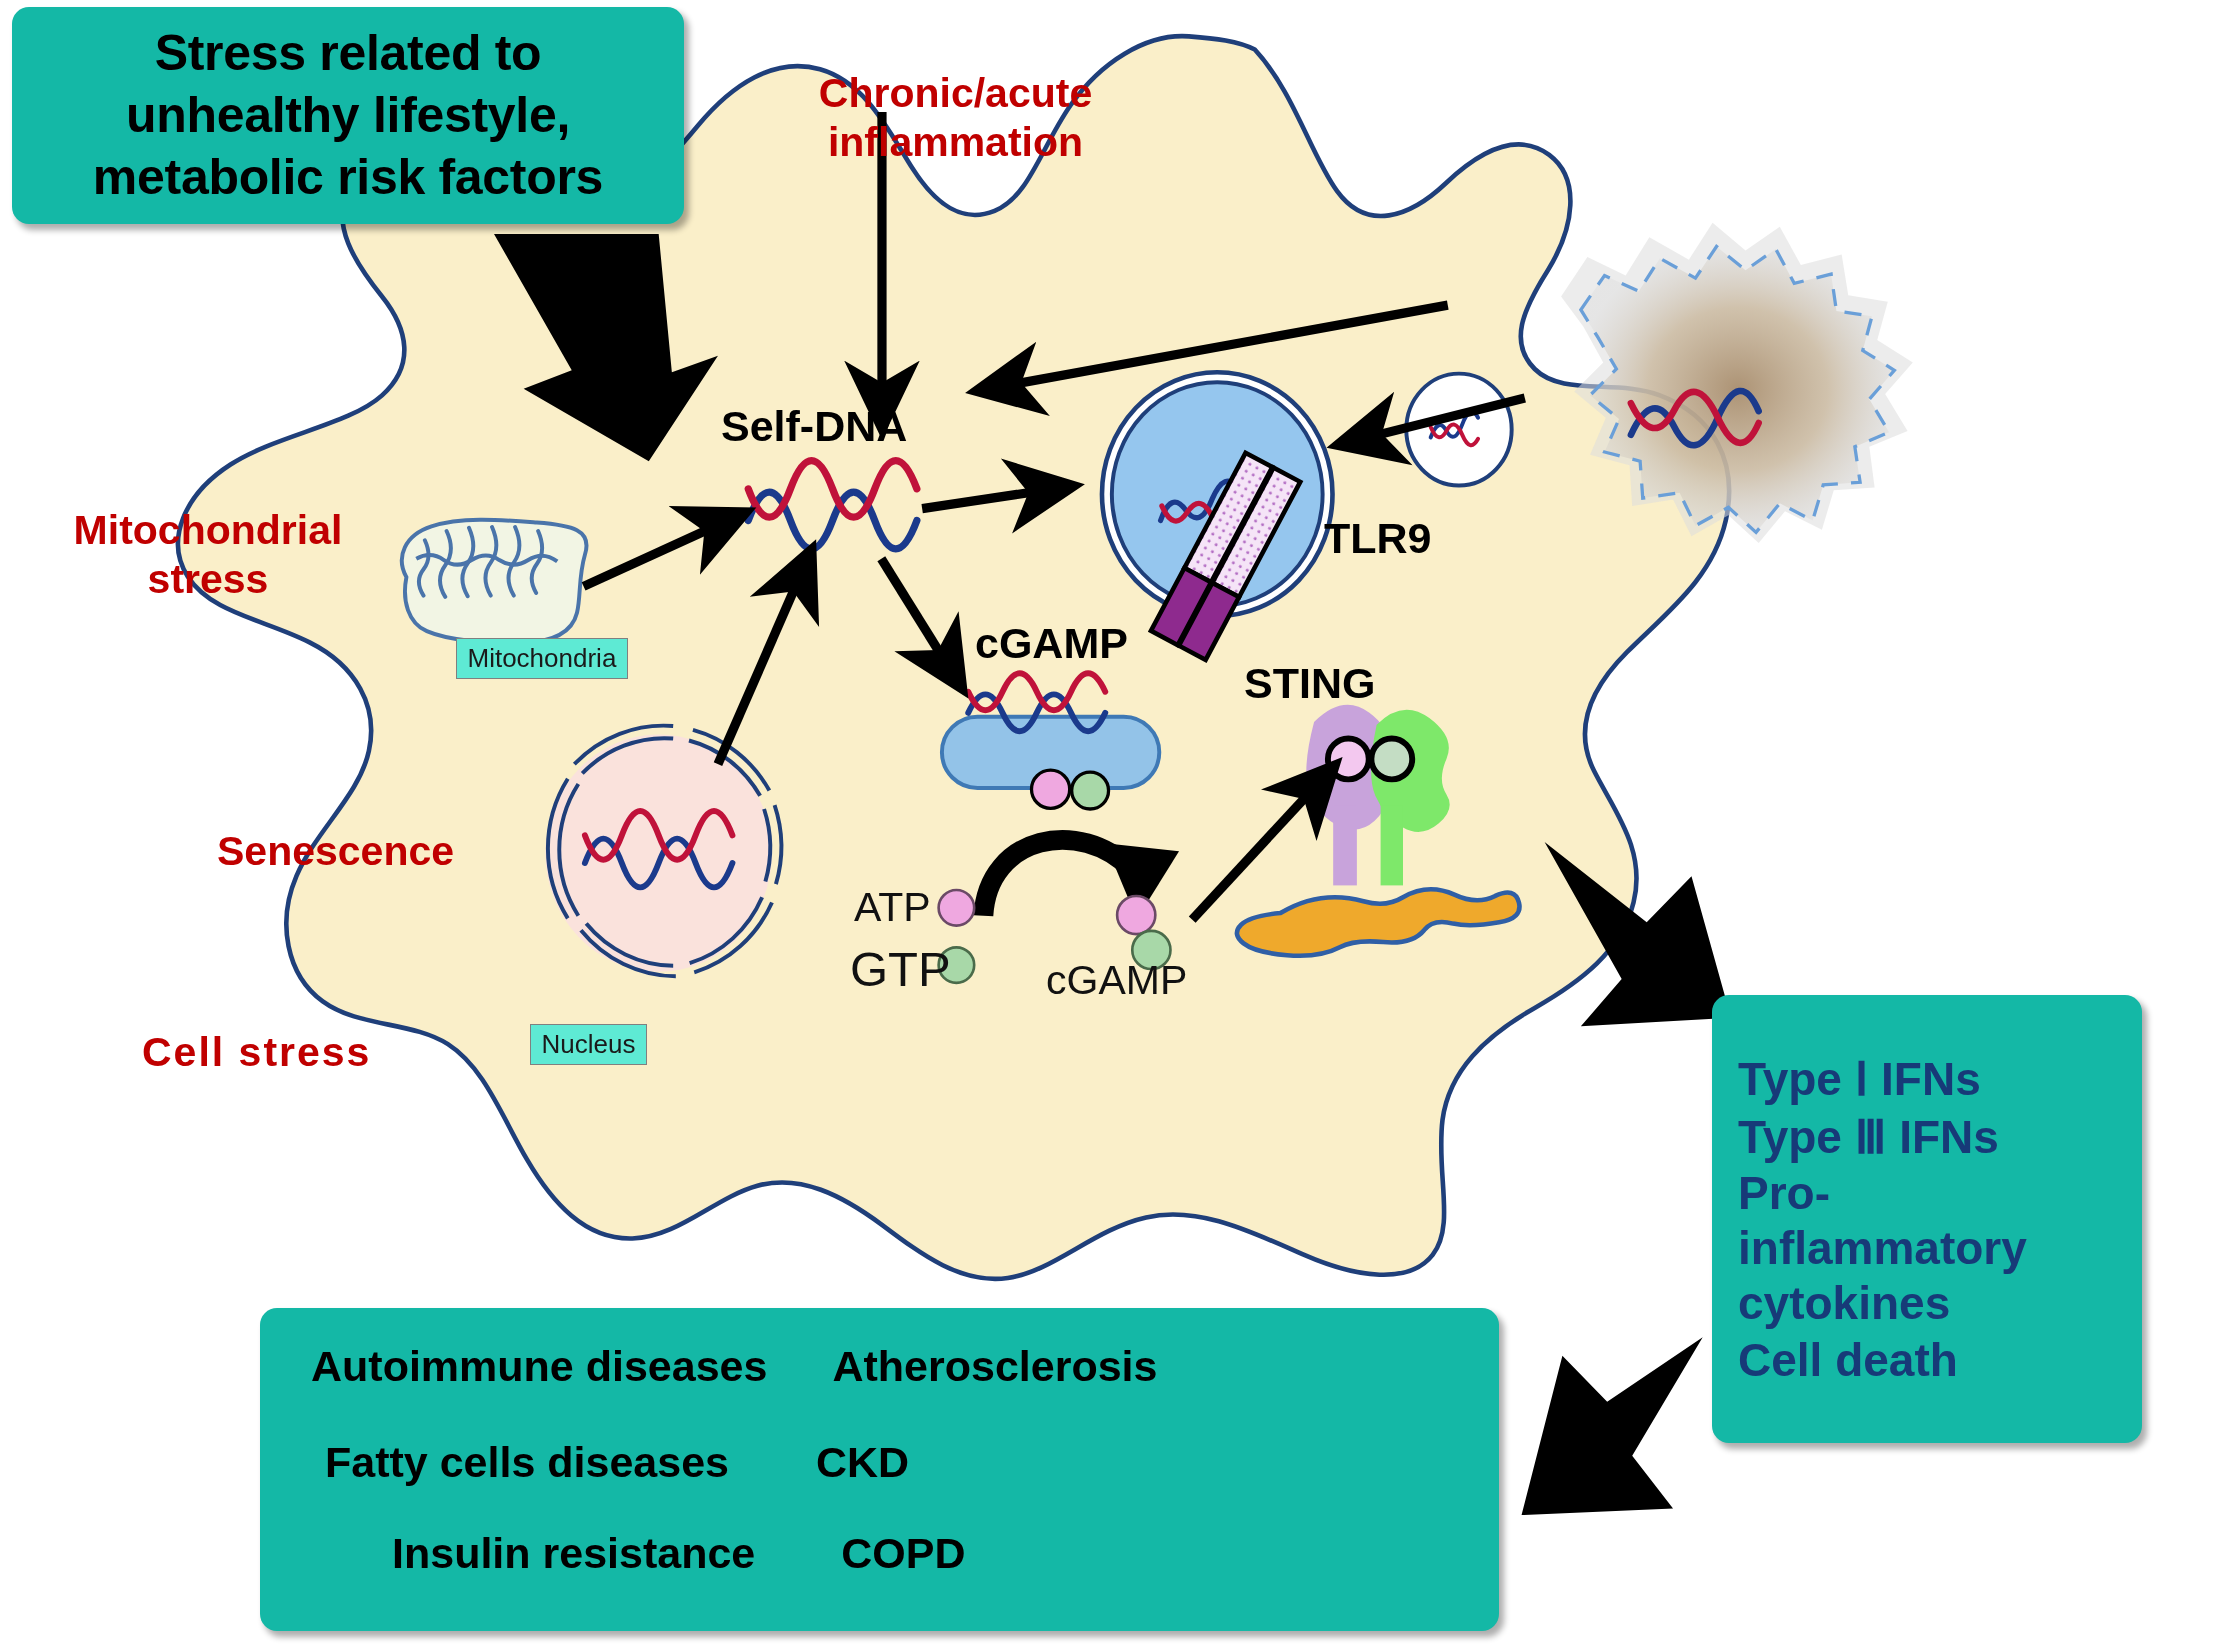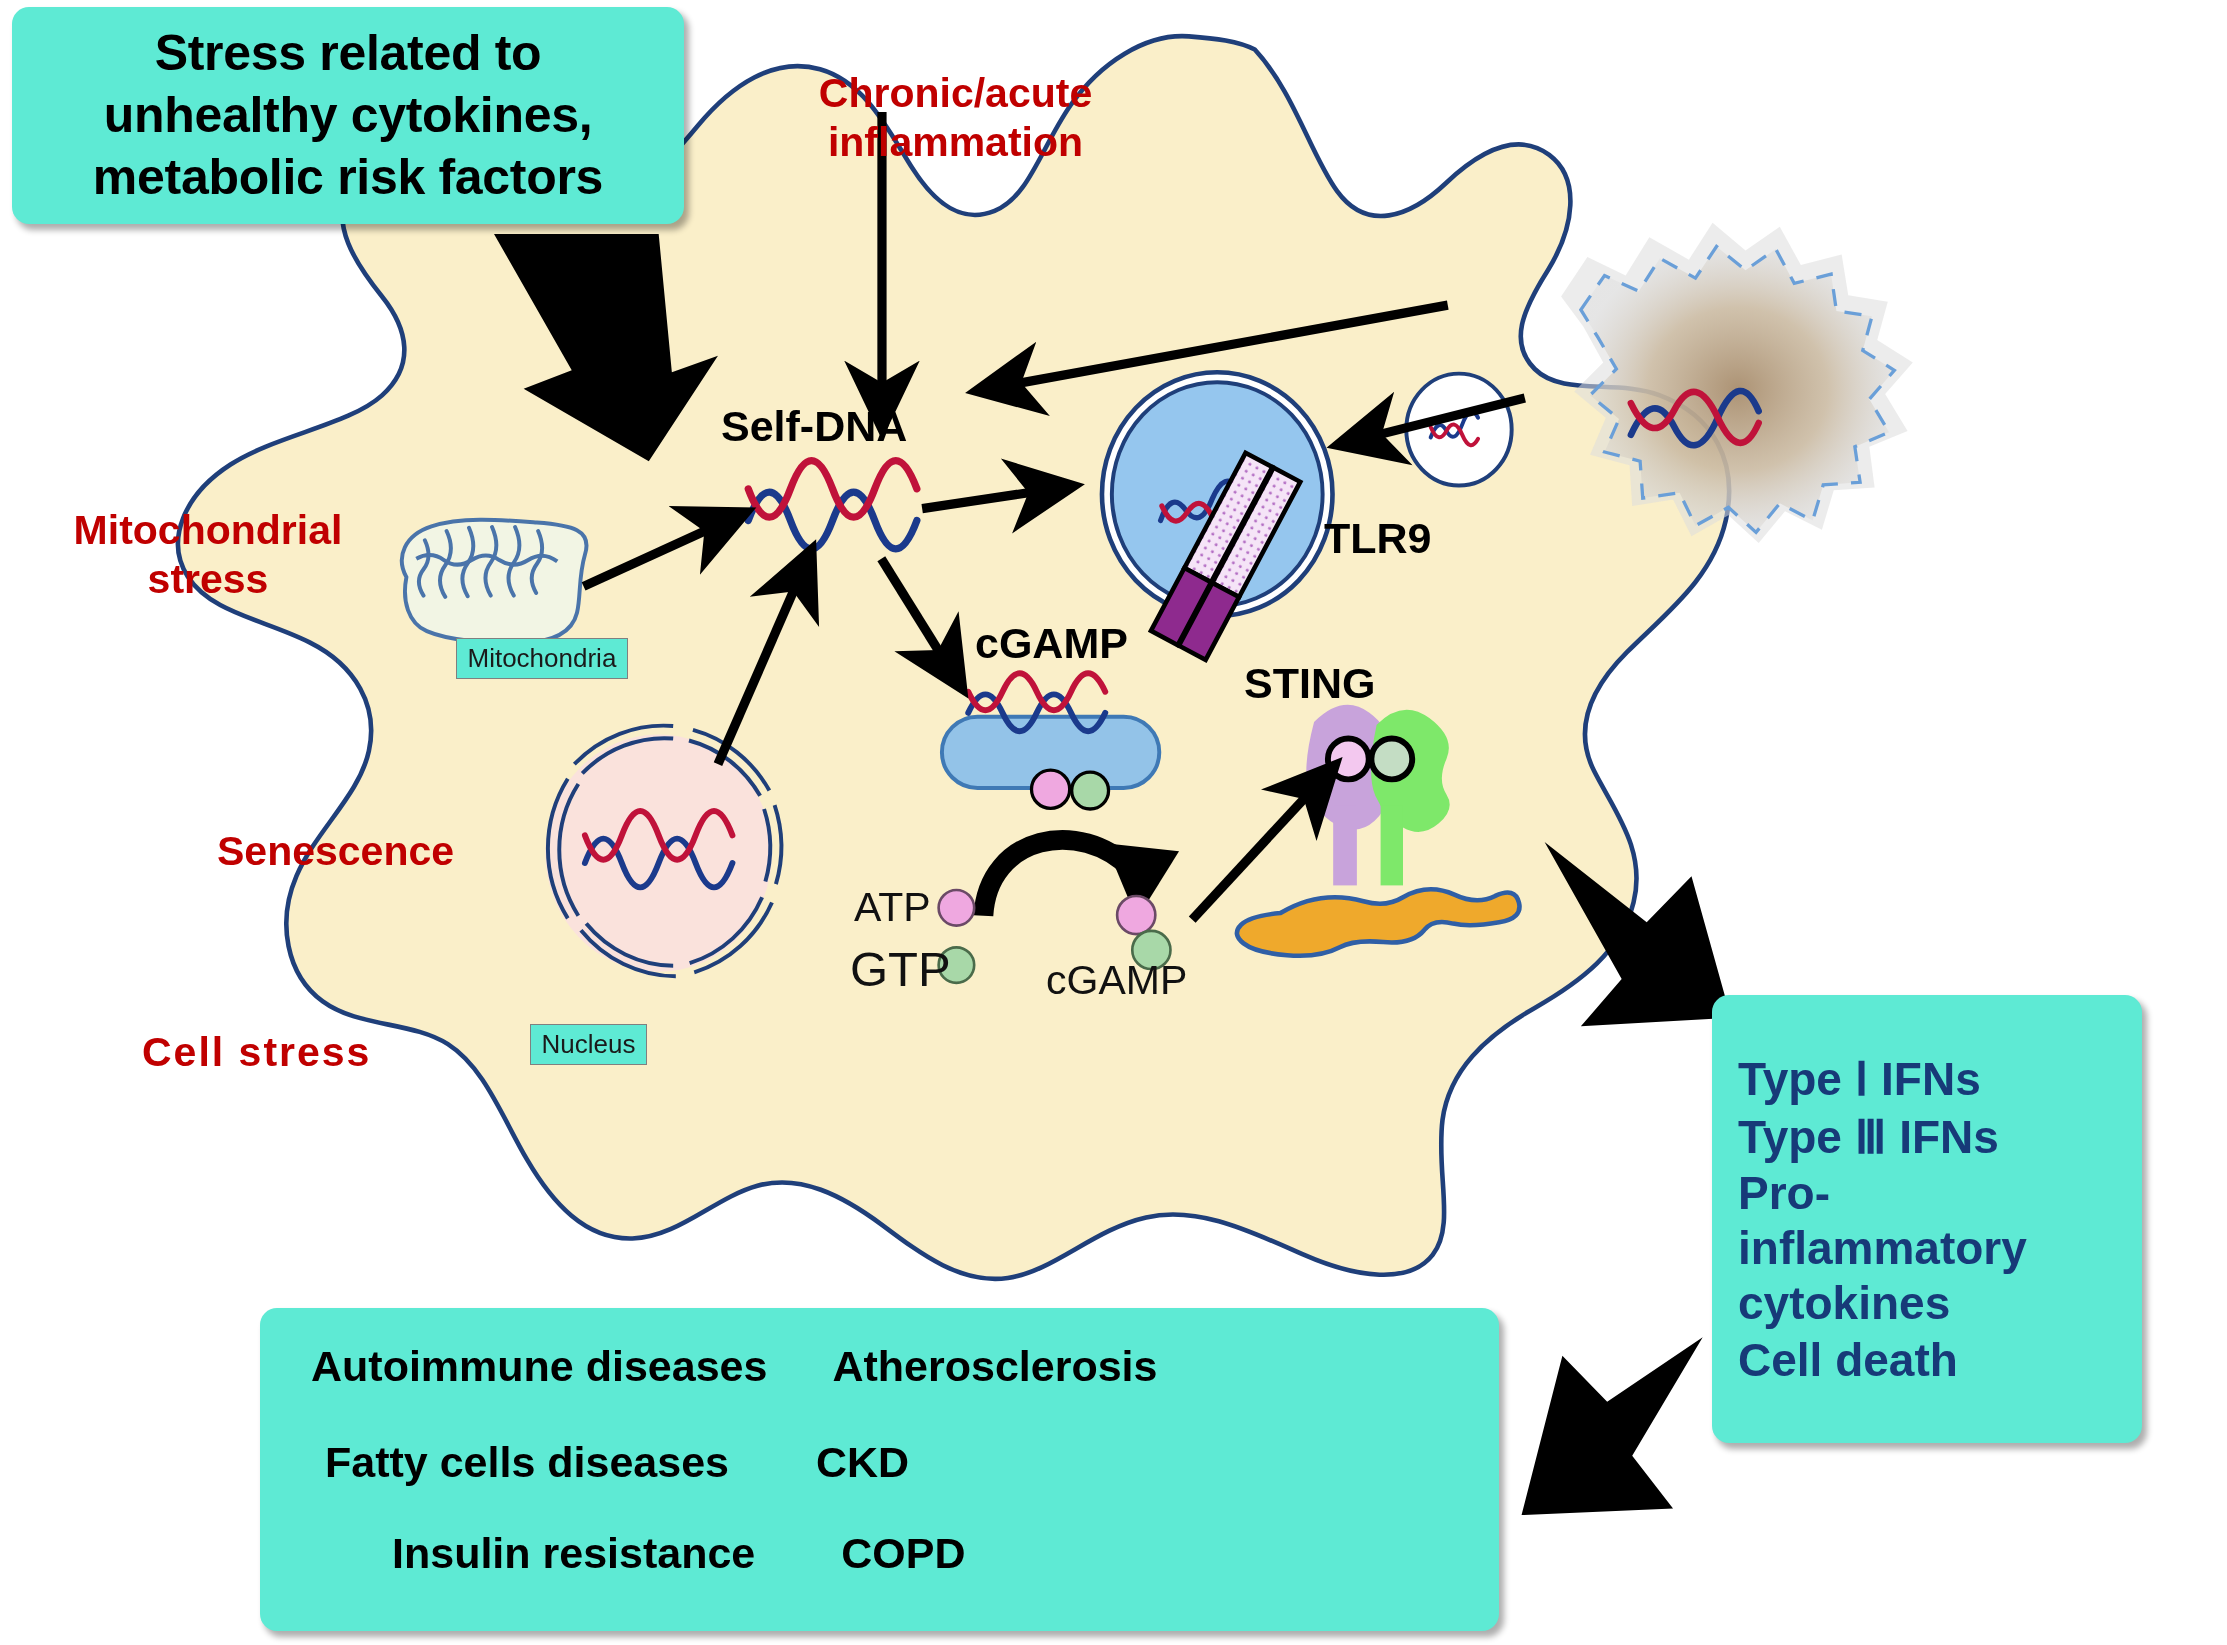--- a/index.html
+++ b/index.html
@@ -1,21 +1,21 @@
 <!DOCTYPE html>
 <html style="font-size:10.5px"><head>
 <meta charset="utf-8">
 <style>
   html,body{margin:0;padding:0;background:#ffffff;}
   body{width:2227px;height:1645px;position:relative;overflow:hidden;
        font-family:"Liberation Sans", sans-serif;}
   #stage{position:absolute;left:0;top:0;width:2227px;height:1645px;}
   svg.layer{position:absolute;left:0;top:0;width:2227px;height:1645px;overflow:visible;}
 
-  .gbox{position:absolute;background:#5eead4;border-radius:17px;
+  .gbox{position:absolute;background:#14b8a6;border-radius:17px;
         box-shadow:4.6px 5.3px 6px rgba(0,0,0,0.32);}
   .gbox .ln{display:block;text-align:center;color:#000000;font-weight:bold;}
 
   .stress-box{left:12px;top:6.6px;width:672px;height:217px;
       display:flex;flex-direction:column;justify-content:center;align-items:center;}
   .stress-box .ln{font-size:50px;line-height:62px;letter-spacing:-0.3px;}
 
   .ifn-box{left:1712px;top:995px;width:430px;height:448px;
       display:flex;flex-direction:column;justify-content:center;padding:0 26px;
       box-sizing:border-box;}
@@ -228,21 +228,21 @@
 
     <g fill="#000">
       <path d="M750,355 L1000,355 L1020,565 L1090,540 L985,700 L795,590 L868,562 Z"></path>
       <path d="M2345,1278 L2500,1400 L2568,1330 L2628,1545 L2400,1558 L2462,1486 Z"></path>
       <path d="M2585,2030 L2440,2128 L2372,2058 L2310,2300 L2540,2290 L2478,2210 Z"></path>
     </g>
   </svg>
 
   <div class="gbox stress-box">
     <span class="ln">Stress related to</span>
-    <span class="ln">unhealthy cytokines,</span>
+    <span class="ln">unhealthy lifestyle,</span>
     <span class="ln">metabolic risk factors</span>
   </div>
 
   <div class="gbox ifn-box">
     <span class="ln">Type Ⅰ IFNs</span>
     <span class="ln">Type Ⅲ IFNs</span>
     <span class="ln wrap">Pro-inflammatory</span>
     <span class="ln wrap">cytokines</span>
     <span class="ln">Cell death</span>
   </div>

